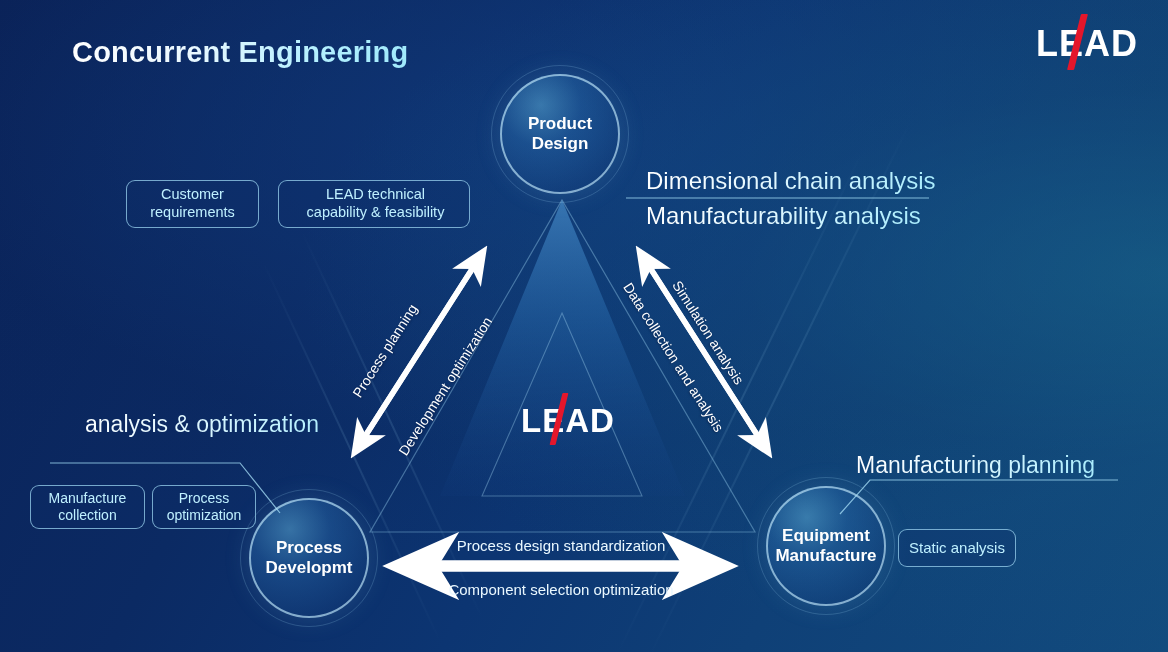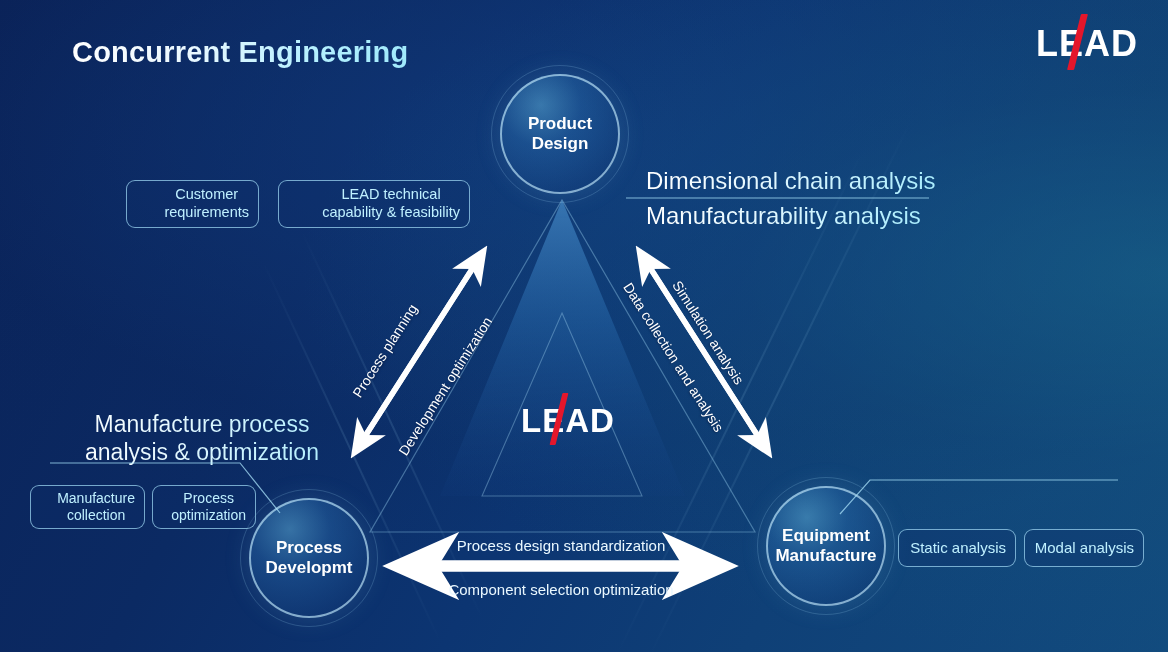--- a/index.html
+++ b/index.html
@@ -71,21 +71,21 @@
     border:1px solid rgba(150,205,235,0.22);
   }
   #node-product   { left:500px; top:74px;  width:120px; height:120px; font-size:17px; }
   #node-process   { left:249px; top:498px; width:120px; height:120px; font-size:17px; }
   #node-equipment { left:766px; top:486px; width:120px; height:120px; font-size:17px; }
 
   
   .pill {
     position:absolute; border:1px solid rgba(150,205,235,0.78);
     border-radius:9px; color:#bff0ff; text-align:center;
-    display:flex; align-items:center; justify-content:flex-end;
+    display:flex; align-items:center; justify-content:center;
     line-height:1.22; font-size:14.5px; padding:4px 9px;
     background:rgba(14,48,105,0.30);
   }
 
   
   .heading {
     position:absolute; color:#cfefff; line-height:1.22;
     background:linear-gradient(96deg,#ffffff 0%,#e4f8ff 40%,#a9ecfd 100%);
     -webkit-background-clip:text; background-clip:text;
     -webkit-text-fill-color:transparent;
@@ -244,44 +244,43 @@
     <line x1="22" y1="18" x2="295" y2="18" stroke="#ffffff" stroke-width="11" marker-end="url(#mBAr)"></line>
   </svg>
   <div class="flat-label" style="left:402px; top:537px; width:318px;">
     <span>Process design standardization</span>
   </div>
   <div class="flat-label" style="left:382px; top:581px; width:358px;">
     <span>Component selection optimization</span>
   </div>
 
   <div class="heading" style="left:52px; top:410px; width:300px; text-align:center; font-size:23px;">
-    <div>Manufacture process</div>
     <div>analysis &amp; optimization</div>
   </div>
   <svg style="position:absolute; left:48px; top:461px;" width="240" height="64">
     <polyline points="2,2 192,2 232,52" fill="none" stroke="rgba(170,225,250,0.75)" stroke-width="1.2"></polyline>
   </svg>
 
   <div class="pill" style="left:30px; top:485px; width:115px; height:44px; font-size:14px;">
     <div>
       <div>Manufacture</div>
       <div>collection</div>
     </div>
   </div>
   <div class="pill" style="left:152px; top:485px; width:104px; height:44px; font-size:14px;">
     <div>
       <div>Process</div>
       <div>optimization</div>
     </div>
   </div>
 
+  <div class="heading" style="left:856px; top:451px; font-size:23px;">
+    <span>Manufacturing planning</span>
+  </div>
   <svg style="position:absolute; left:838px; top:478px;" width="282" height="50">
     <polyline points="280,2 32,2 2,36" fill="none" stroke="rgba(170,225,250,0.75)" stroke-width="1.2"></polyline>
   </svg>
 
   <div class="pill" style="left:898px; top:529px; width:118px; height:38px; font-size:15px;">
     <span>Static analysis</span>
   </div>
-  <div class="pill" style="left:1024px; top:529px; width:120px; height:38px; font-size:15px;">
-    <span>Modal analysis</span>
-  </div>
 
 </div>
 
 </body></html>

